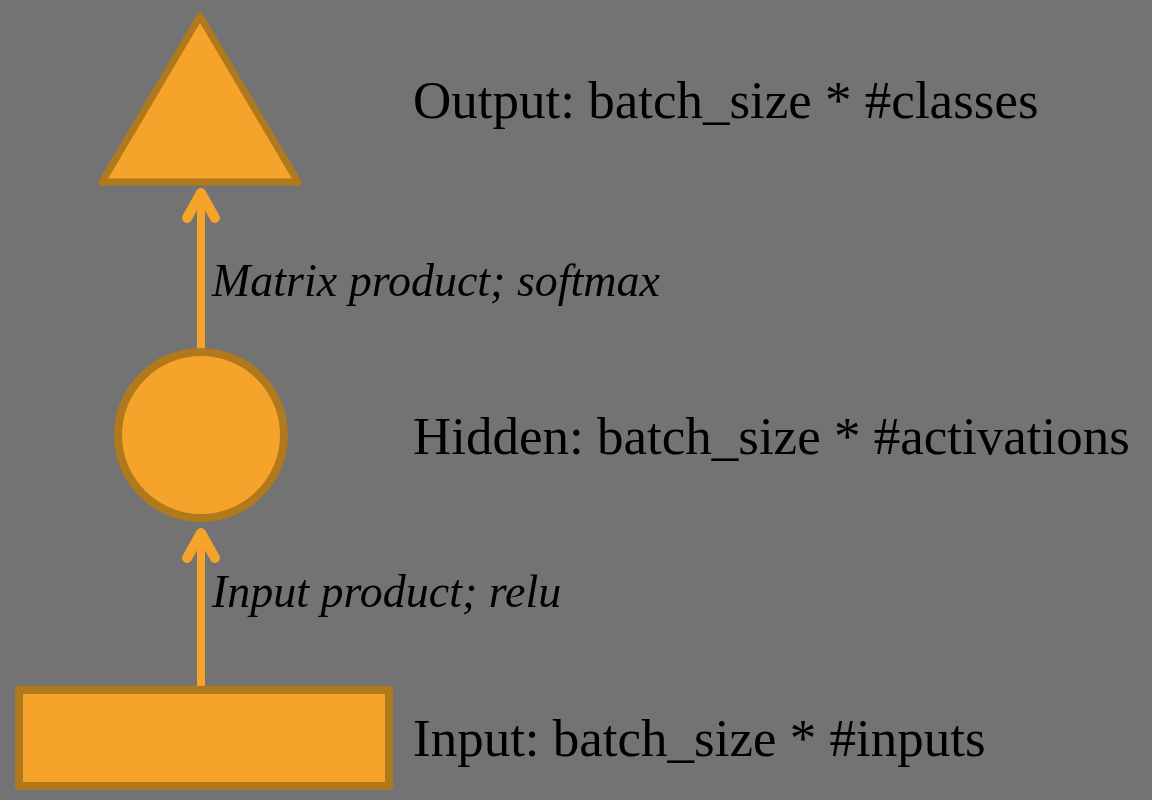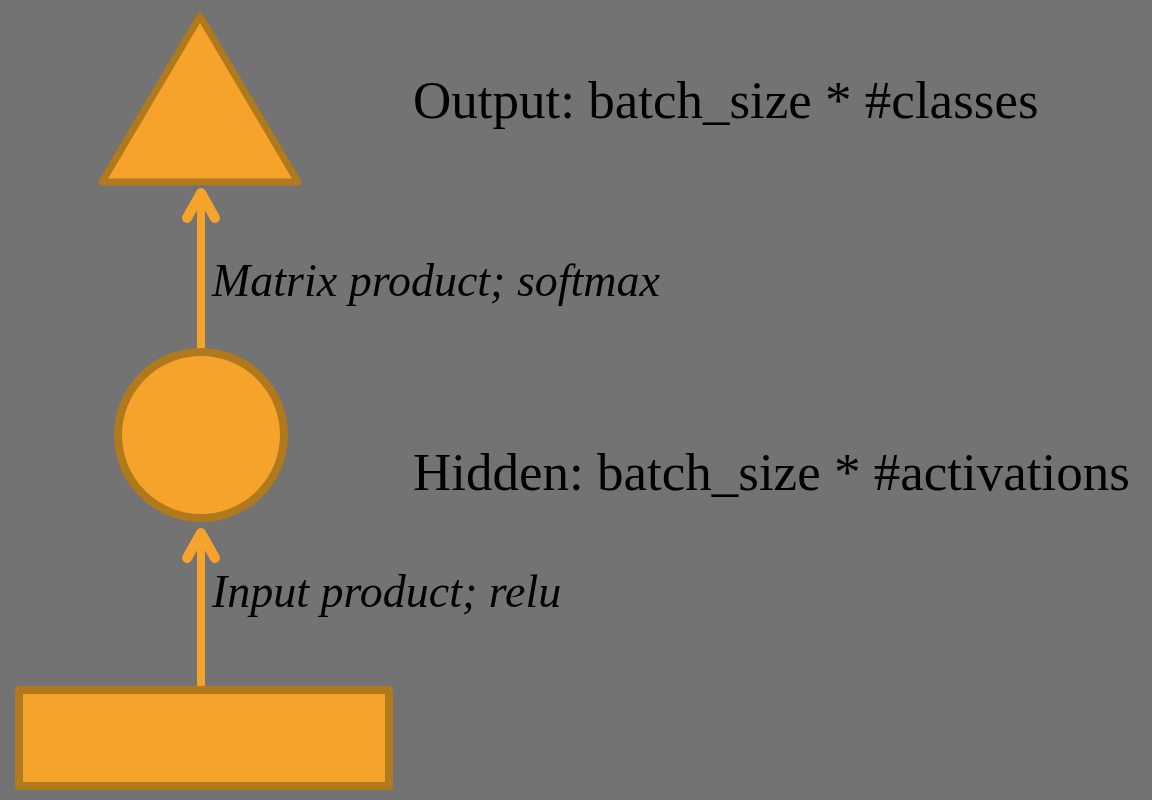--- a/index.html
+++ b/index.html
@@ -49,21 +49,21 @@
   .edge-label {
     position: absolute;
     color: #000000;
     font-size: 46px;
     line-height: 56px;
     font-style: italic;
     white-space: nowrap;
   }
   #output-label { left: 413px; top: 70px; }
   #edge-softmax-label { left: 212px; top: 224px; margin-top: 29px; }
-  #hidden-label { left: 413px; top: 406px; margin-top: 36px; }
+  #hidden-label { left: 413px; top: 406px; }
   #edge-relu-label { left: 212px; top: 564px; }
   #input-label { left: 413px; top: 708px; }
 </style>
 </head>
 <body>
 
 <div id="canvas">
 
   <svg id="diagram-svg" viewBox="0 0 1152 800" xmlns="http://www.w3.org/2000/svg">
 
@@ -85,14 +85,15 @@
   </svg>
 
   <div id="output-label" class="node-label">Output: batch_size * #classes</div>
 
   <div id="edge-softmax-label" class="edge-label">Matrix product; softmax</div>
 
   <div id="hidden-label" class="node-label">Hidden: batch_size * #activations</div>
 
   <div id="edge-relu-label" class="edge-label">Input product; relu</div>
 
+  <div id="input-label" class="node-label">Input: batch_size * #inputs</div>
 
 </div>
 
 </body></html>

